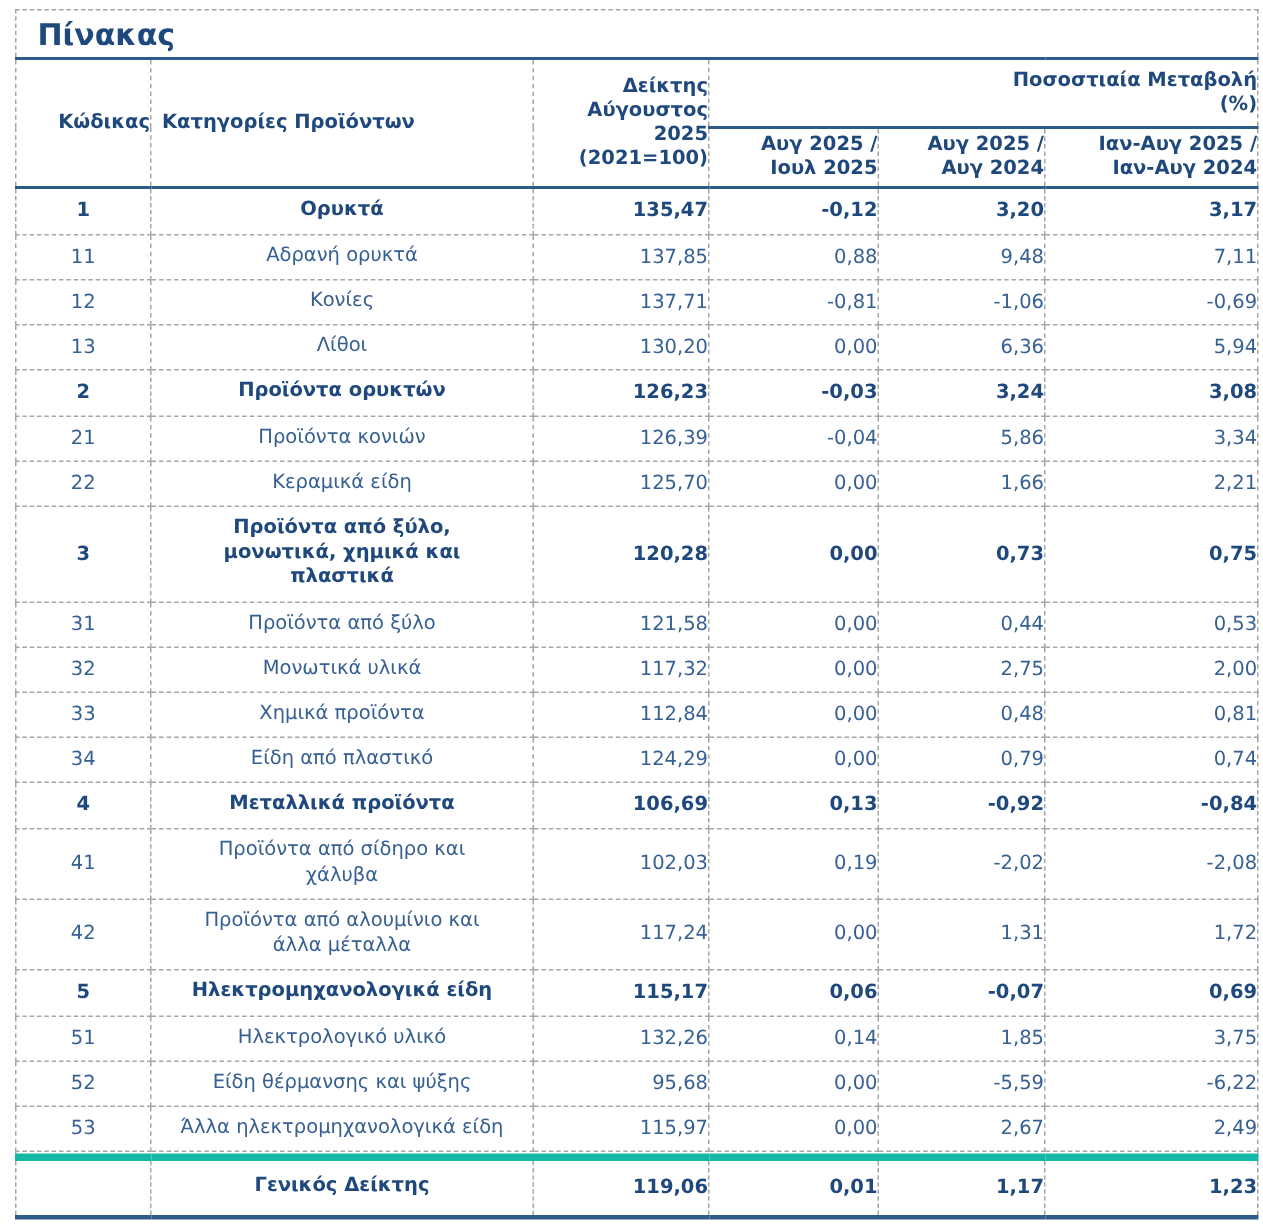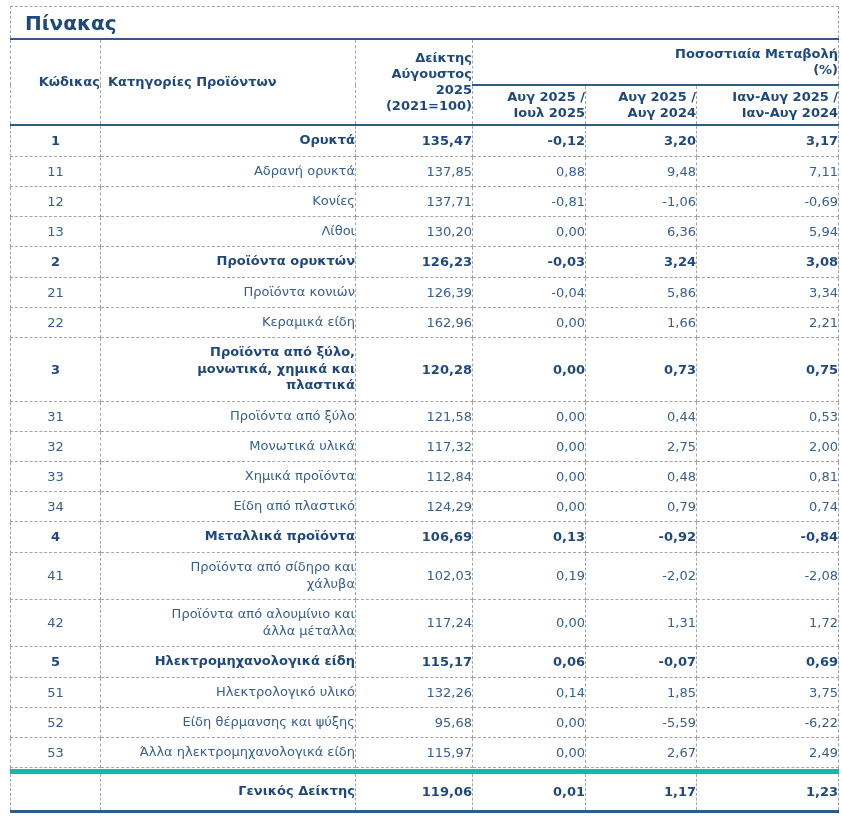--- a/index.html
+++ b/index.html
@@ -70,21 +70,21 @@
   
   tbody tr { height: 30px; }
   tbody td { border-bottom: 1px dashed #a6a6a6; }
   tbody tr.group-row { height: 31px; }
   tbody tr.group-row td { font-weight: bold; color: #1f497d; }
   tbody tr.tall2 { height: 47px; }
   tbody tr.tall3 { height: 64px; }
 
   .code { text-align: center; }
   .cat  {
-    text-align: right;
+    text-align: center;
     padding-left: 7px;
     padding-right: 4px;
     white-space: pre-line;
     line-height: 1.3;
   }
   .num { text-align: right; }
   .n-index { padding-right: 18px; }
   .n-mom   { padding-right: 30px; }
   .n-yoy   { padding-right: 17px; }
   .n-ytd   { padding-right: 32px; }
@@ -187,21 +187,21 @@
           <td class="code">21</td>
           <td class="cat">Προϊόντα κονιών</td>
           <td class="num n-index">126,39</td>
           <td class="num n-mom">-0,04</td>
           <td class="num n-yoy">5,86</td>
           <td class="num n-ytd">3,34</td>
         </tr>
         <tr>
           <td class="code">22</td>
           <td class="cat">Κεραμικά είδη</td>
-          <td class="num n-index">162,96</td>
+          <td class="num n-index">125,70</td>
           <td class="num n-mom">0,00</td>
           <td class="num n-yoy">1,66</td>
           <td class="num n-ytd">2,21</td>
         </tr>
         <tr class="group-row tall3">
           <td class="code">3</td>
           <td class="cat">Προϊόντα από ξύλο,
 μονωτικά, χημικά και
 πλαστικά</td>
           <td class="num n-index">120,28</td>

